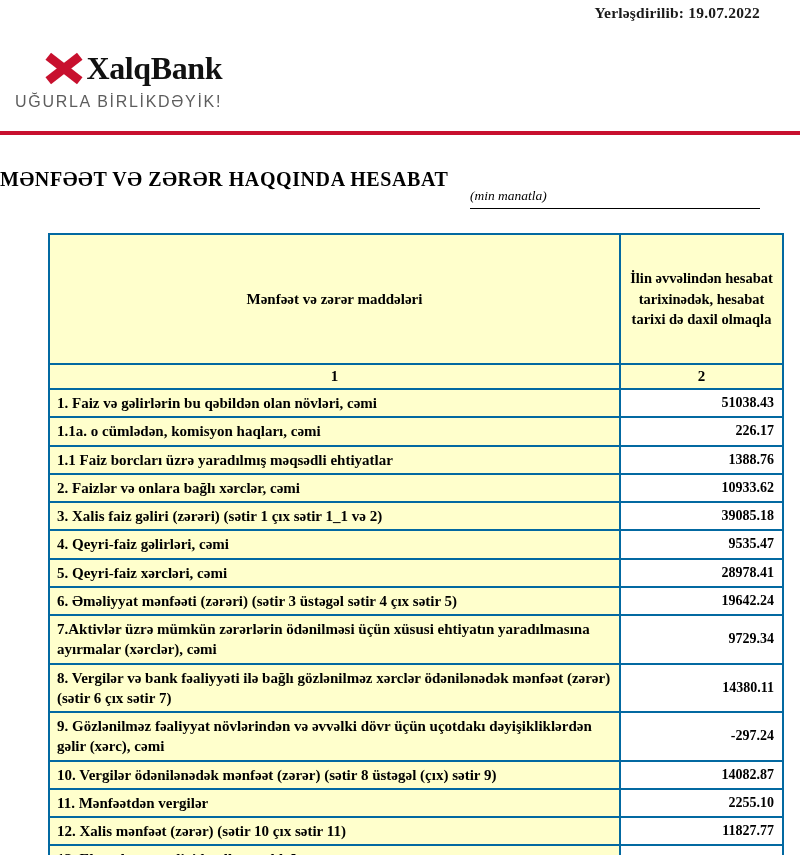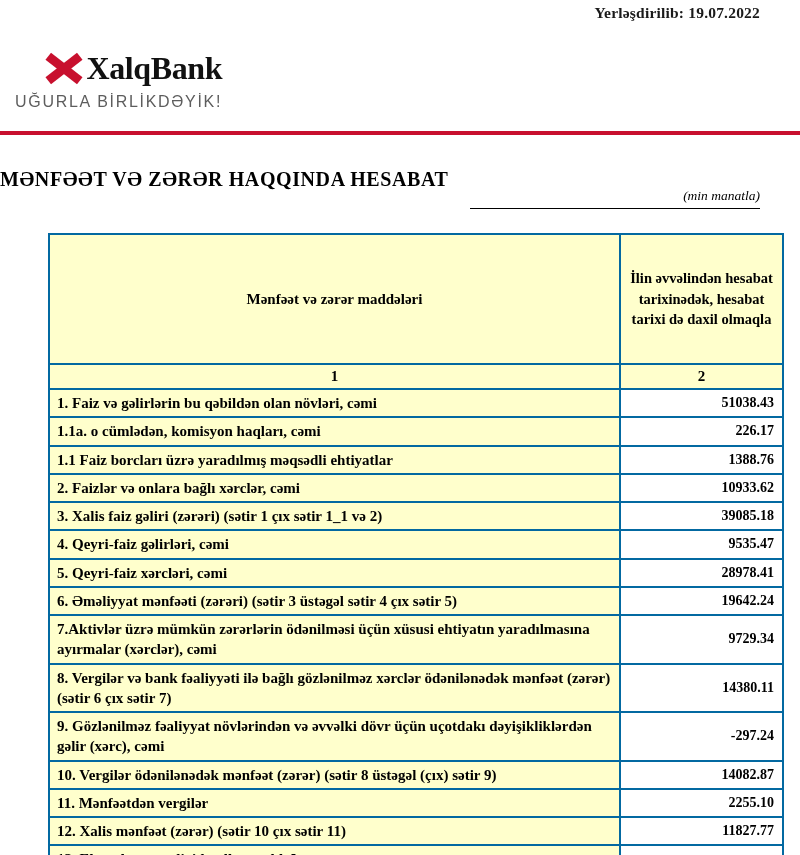--- a/index.html
+++ b/index.html
@@ -102,21 +102,21 @@
     font-size: 20px;
     font-weight: bold;
     letter-spacing: 0.6px;
     margin-top: 13px;
   }
   .units-wrap {
     position: absolute;
     top: 188px;
     right: 40px;
     width: 290px;
-    text-align: right;
+    text-align: left;
   }
   .units-text {
     font-family: "Liberation Serif", serif;
     font-size: 13.5px;
     font-style: italic;
     padding-bottom: 4px;
     display: block;
   }
   .units-rule {
     border-bottom: 1px solid #000000;

